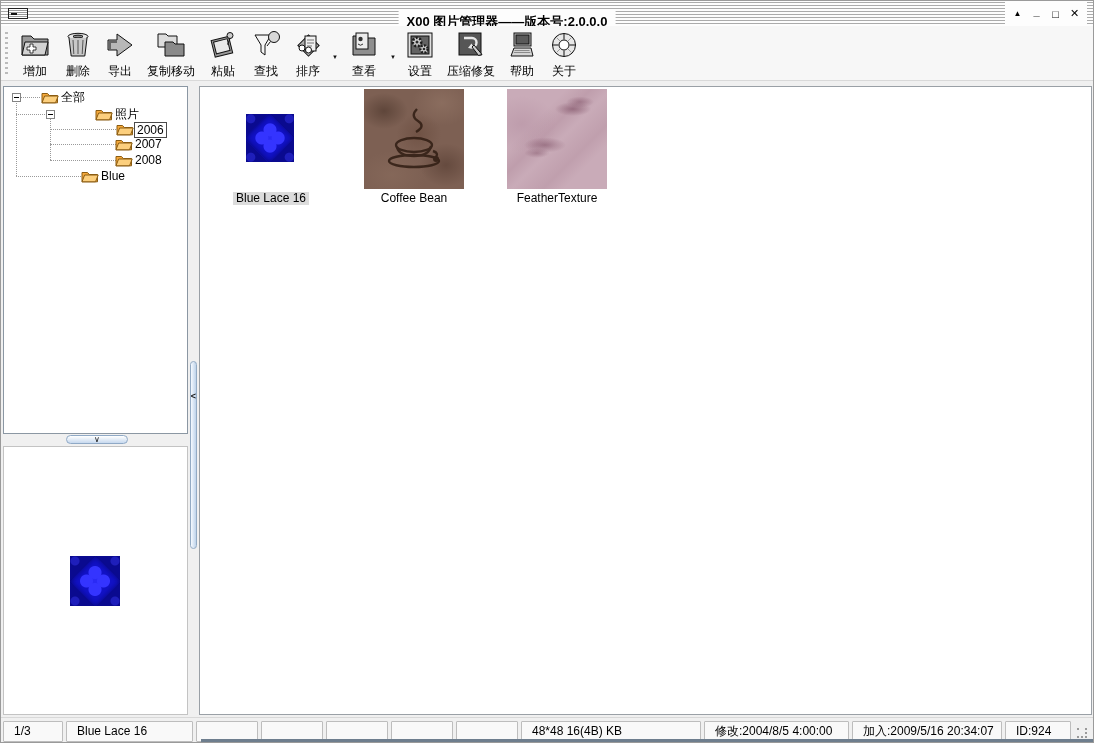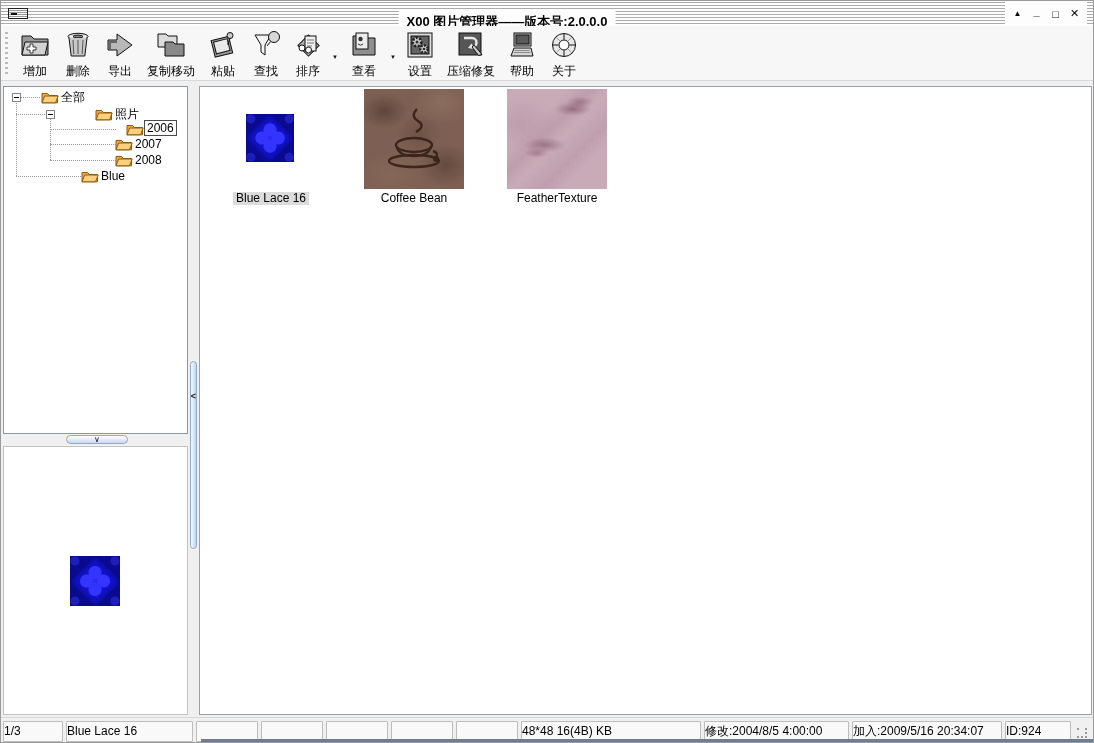--- a/index.html
+++ b/index.html
@@ -52,21 +52,21 @@
   .preview-panel{position:absolute;left:2px;top:445px;width:185px;height:269px;background:#fff;
     border:1px solid #c3c3c3;}
   .vdivider{position:absolute;left:187px;top:85px;width:11px;height:629px;background:#f0f0f0;}
   .vdivider .grip{position:absolute;left:2px;top:275px;width:7px;height:188px;border:1px solid #93abc4;
     border-radius:4px;background:linear-gradient(90deg,#f5faff,#bed3ea);}
   .vdivider .chev{position:absolute;left:1px;top:305px;width:9px;text-align:center;
     font-size:9px;font-weight:bold;color:#111;cursor:pointer;}
   .content-panel{position:absolute;left:198px;top:85px;width:893px;height:629px;background:#fff;
     border:1px solid #9aa0a6;}
   
-  .tnode{position:absolute;height:14px;display:flex;align-items:flex-end;white-space:nowrap;}
+  .tnode{position:absolute;height:14px;display:flex;align-items:flex-start;white-space:nowrap;}
   .tlabel-node{padding:0 2px;font-size:12px;line-height:14px;}
   .tlabel-node.focused{border:1px solid #4a4a4a;}
   .ebox{position:absolute;width:9px;height:9px;border:1px solid #848484;background:#fff;}
   .ebox::after{content:"";position:absolute;left:1px;top:3px;width:5px;height:1px;background:#000;}
   .dotv{position:absolute;width:0;border-left:1px dotted #9a9a9a;}
   .doth{position:absolute;height:0;border-top:1px dotted #9a9a9a;}
   .fld{display:block;}
   
   .thumb-img{position:absolute;border:0;}
   .thumb-label{position:absolute;font-size:12px;line-height:13px;padding:0 3px;white-space:nowrap;
@@ -97,21 +97,21 @@
     radial-gradient(ellipse 20px 8px at 73% 13%,rgba(118,70,92,.45),transparent 70%),
     radial-gradient(ellipse 30px 11px at 38% 56%,rgba(118,70,92,.5),transparent 70%),
     radial-gradient(ellipse 18px 7px at 30% 64%,rgba(118,70,92,.4),transparent 70%),
     radial-gradient(ellipse 50px 40px at 15% 35%,rgba(170,130,150,.35),transparent 70%),
     linear-gradient(135deg,transparent 30%,rgba(150,105,125,.2) 42%,transparent 52%,rgba(150,105,125,.18) 68%,transparent 78%);
     position:absolute;}
   
   .statusbar{position:absolute;left:0;top:716px;width:100%;height:27px;background:#f0f0f0;
     border-top:1px solid #d8d8d8;}
   .scell{position:absolute;top:3px;height:21px;border:1px solid #bdbdbd;border-radius:1px;
-    background:#f9f9f9;line-height:19px;padding-left:0;font-size:12px;white-space:nowrap;overflow:hidden;}
+    background:#f9f9f9;line-height:19px;padding-left:10px;font-size:12px;white-space:nowrap;overflow:hidden;}
   .grip-dots{position:absolute;right:4px;bottom:4px;width:12px;height:12px;}
   .grip-dots::before{content:"";position:absolute;width:2px;height:2px;background:#9a9a9a;
     box-shadow:8px 8px 0 #9a9a9a,8px 4px 0 #9a9a9a,4px 8px 0 #9a9a9a,8px 0 0 #9a9a9a,0 8px 0 #9a9a9a;}
   .bottom-edge{position:absolute;left:200px;right:0;bottom:0;height:3px;background:#6e7e8e;}
 </style>
 </head>
 <body>
 
 <div class="window">
 
@@ -300,21 +300,21 @@
         </svg>
       <span class="tlabel-node">全部</span>
     </div>
     <div class="tnode" style="left:91px;top:20px">
       <svg class="fld" width="18" height="14" viewBox="0 0 18 14">
           <path d="M1 3.5h5.5l1.8 2H16.5v7.3H1z" fill="#f6a93b" stroke="#8a5c12"></path>
           <path d="M1 12.8L3.6 6h13.6l-2.7 6.8z" fill="#fccf7d" stroke="#8a5c12"></path>
         </svg>
       <span class="tlabel-node">照片</span>
     </div>
-    <div class="tnode" style="left:122px;top:35px">
+    <div class="tnode" style="left:112px;top:35px">
       <svg class="fld" width="18" height="14" viewBox="0 0 18 14">
           <path d="M1 3.5h5.5l1.8 2H16.5v7.3H1z" fill="#f6a93b" stroke="#8a5c12"></path>
           <path d="M1 12.8L3.6 6h13.6l-2.7 6.8z" fill="#fccf7d" stroke="#8a5c12"></path>
         </svg>
       <span class="tlabel-node focused">2006</span>
     </div>
     <div class="tnode" style="left:111px;top:50px">
       <svg class="fld" width="18" height="14" viewBox="0 0 18 14">
           <path d="M1 3.5h5.5l1.8 2H16.5v7.3H1z" fill="#f6a93b" stroke="#8a5c12"></path>
           <path d="M1 12.8L3.6 6h13.6l-2.7 6.8z" fill="#fccf7d" stroke="#8a5c12"></path>

